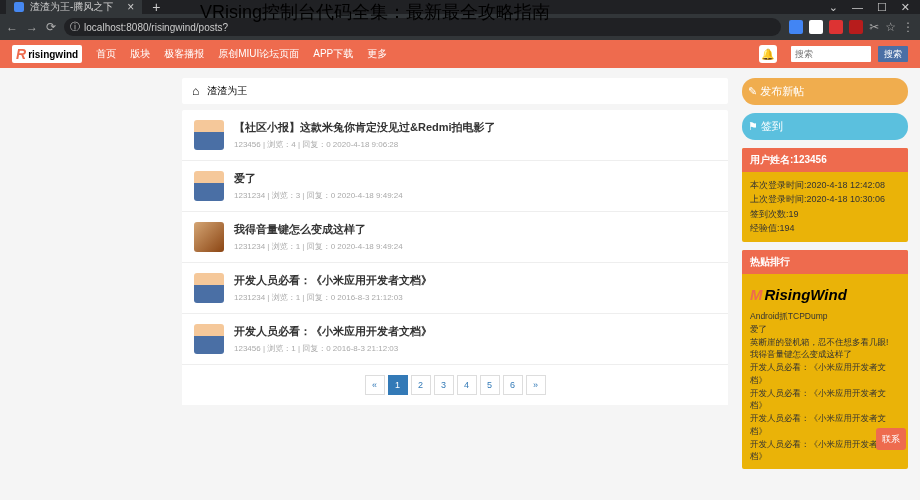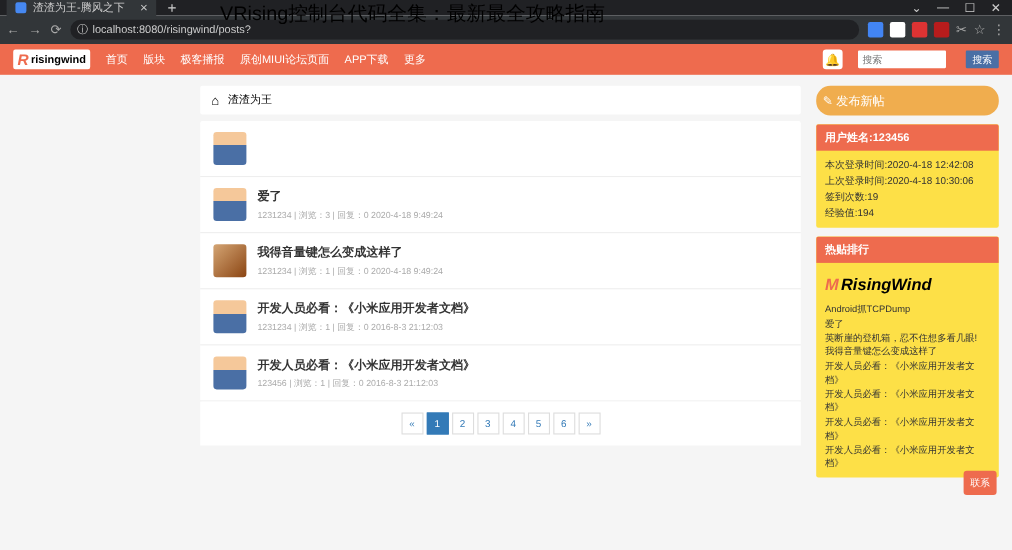--- a/index.html
+++ b/index.html
@@ -14,42 +14,42 @@
 .addrbar .ico{font-size:12px}
 .url{flex:1;font-size:10px;color:#ccc;padding:2px 6px;background:#202124;border-radius:10px;display:flex;align-items:center;gap:4px}
 .exticos{display:flex;gap:6px;align-items:center}
 .sq{width:14px;height:14px;border-radius:2px}
 .overlay-title{position:absolute;top:0;left:200px;font-size:18px;color:#000;background:transparent;z-index:10}
 .navbar{background:#ee6b4e;height:28px;display:flex;align-items:center;padding:0 12px;gap:14px}
 .logo{background:#fff;padding:1px 4px;border-radius:2px;display:flex;align-items:center;gap:2px;font-weight:bold;font-size:10px}
 .logo .r{color:#ee6b4e;font-size:14px;font-style:italic}
 .navbar a{color:#fff;font-size:10px;text-decoration:none}
 .bell{margin-left:auto;width:18px;height:18px;background:#fff;border-radius:3px;display:flex;align-items:center;justify-content:center;color:#ee6b4e}
-.srch{display:flex;gap:18px}
+.srch{display:flex;gap:7px}
 .srch input{width:80px;height:16px;border:none;padding:0 4px;font-size:9px;border-radius:1px}
 .srch button{background:#4a6fa5;color:#fff;border:none;padding:0 6px;font-size:9px;border-radius:1px}
 .container{display:flex;gap:14px;padding:10px 12px 0 182px}
 .main{flex:1}
 .crumb{background:#fff;padding:6px 10px;display:flex;align-items:center;gap:8px;font-size:10px;border-radius:2px}
 .crumb .home{font-size:12px}
 .postlist{background:#fff;margin-top:6px;border-radius:2px}
 .post{display:flex;padding:10px 12px;border-bottom:1px solid #eee;gap:10px}
 .avatar{width:30px;height:30px;background:linear-gradient(#f5c89a 40%,#4a6fa5 40%);border-radius:3px;flex-shrink:0}
 .avatar.dark{background:linear-gradient(135deg,#d4a574,#8b4513)}
 .postbody{flex:1}
 .ptitle{font-size:11px;font-weight:bold;color:#333;margin-bottom:4px}
 .pmeta{font-size:8px;color:#aaa}
 .pager{display:flex;gap:3px;justify-content:center;padding:10px 0;background:#fff}
 .pager span{min-width:20px;height:20px;display:flex;align-items:center;justify-content:center;border:1px solid #ddd;font-size:9px;color:#337ab7}
 .pager span.active{background:#337ab7;color:#fff;border-color:#337ab7}
 .side{width:166px;display:flex;flex-direction:column;gap:8px}
 .btn{text-align:left;padding:6px;color:#fff;font-size:11px;border-radius:13px}
 .btn.orange{background:#f0ad4e}
 .btn.blue{background:#5bc0de}
-.panel{background:#fde047;border-radius:2px;overflow:hidden}
+.panel{background:#eab308;border-radius:2px;overflow:hidden}
 .phdr{background:#ee6b4e;color:#fff;padding:5px 8px;font-size:10px;font-weight:bold}
 .pbody{padding:6px 8px;font-size:9px;color:#333;line-height:1.6}
 .pbody.tight{line-height:1.5;font-size:8.5px}
 .biglogo{font-size:15px;font-weight:bold;font-style:italic;padding:4px 0;color:#000}
 .biglogo::before{content:"M";color:#ee6b4e;margin-right:2px}
 .blist{font-size:8.5px;color:#333;line-height:1.5}
 .float{position:absolute;right:14px;bottom:50px;width:30px;height:22px;background:#ee6b4e;border-radius:3px;color:#fff;display:flex;align-items:center;justify-content:center;font-size:9px}
 </style>
 </head>
 <body>
@@ -109,20 +109,24 @@
 
 <div class="container">
   <div class="main">
     <div class="crumb">
       <span class="home">⌂</span>
       <span>渣渣为王</span>
     </div>
     <div class="postlist" id="postlist">
         <div class="post">
           <div class="avatar "></div>
+          <div class="postbody">
+            <div class="ptitle">【社区小报】这款米兔你肯定没见过&amp;Redmi拍电影了</div>
+            <div class="pmeta">123456 | 浏览：4 | 回复：0   2020-4-18 9:06:28</div>
+          </div>
         </div>
         <div class="post">
           <div class="avatar "></div>
           <div class="postbody">
             <div class="ptitle">爱了</div>
             <div class="pmeta">1231234 | 浏览：3 | 回复：0   2020-4-18 9:49:24</div>
           </div>
         </div>
         <div class="post">
           <div class="avatar dark"></div>
@@ -153,20 +157,21 @@
         <span>3</span>
         <span>4</span>
         <span>5</span>
         <span>6</span>
         <span>»</span>
       </div>
   </div>
 
   <div class="side">
     <div class="btn orange">✎ 发布新帖</div>
+    <div class="btn blue">⚑ 签到</div>
     <div class="panel">
       <div class="phdr">用户姓名:123456</div>
       <div class="pbody" id="userlines">
           <div>本次登录时间:2020-4-18 12:42:08</div>
           <div>上次登录时间:2020-4-18 10:30:06</div>
           <div>签到次数:19</div>
           <div>经验值:194</div>
         </div>
     </div>
     <div class="panel">

